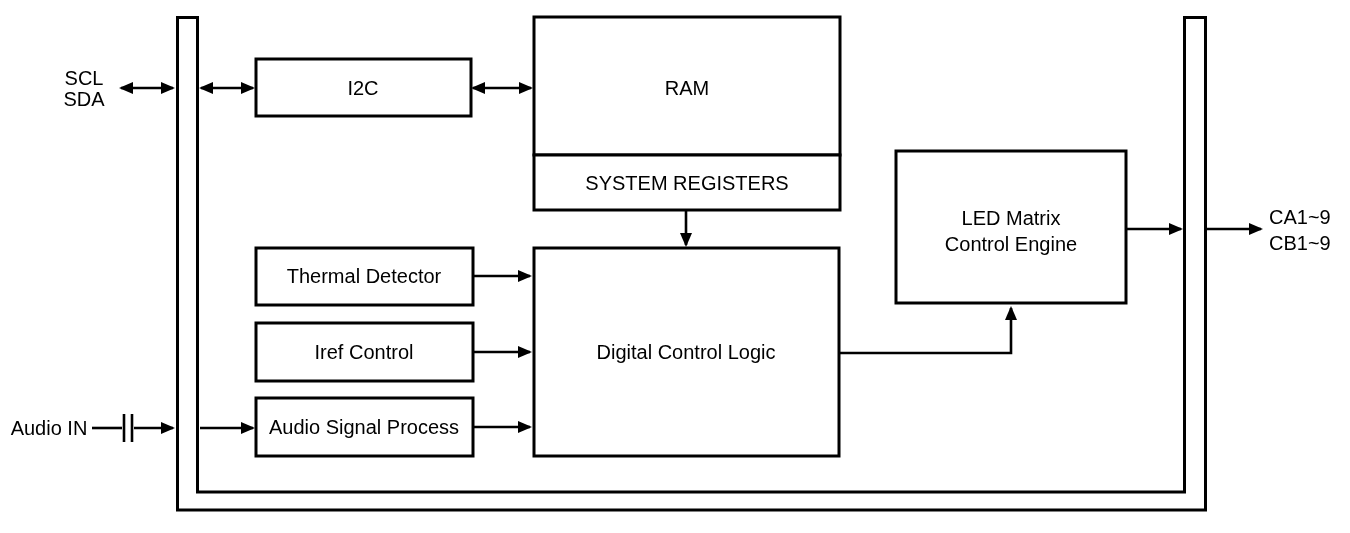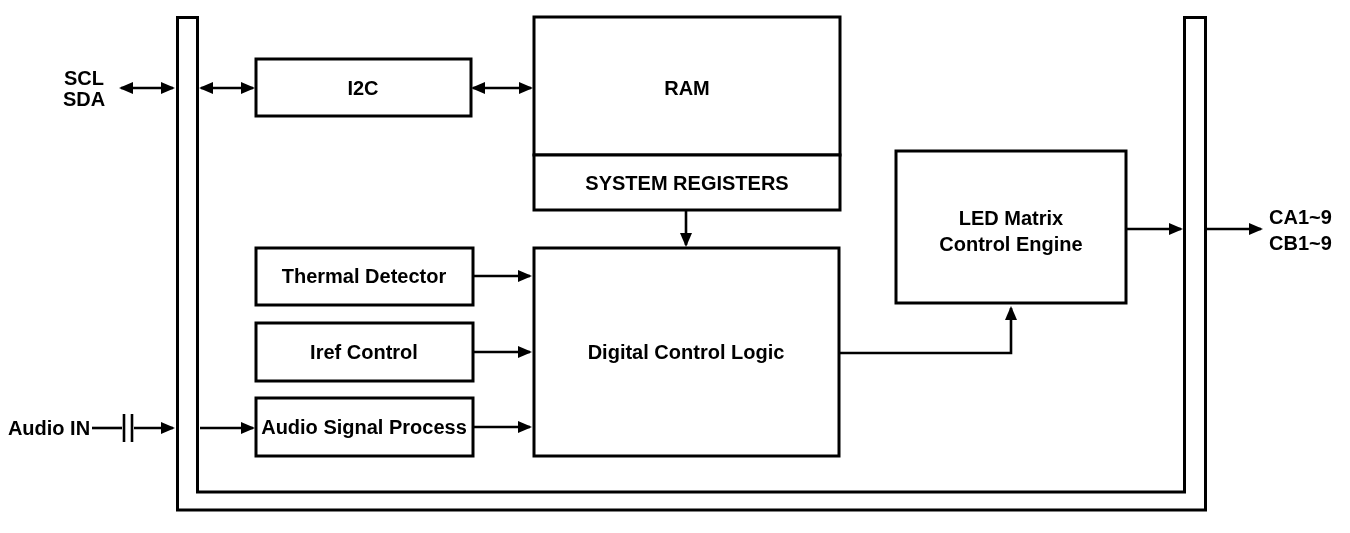--- a/index.html
+++ b/index.html
@@ -1,17 +1,17 @@
 <!DOCTYPE html>
 <html style="--bg: #ffffff; --line: #000000; --text: #000000;"><head>
 <meta charset="utf-8">
 <style>
   :root { --bg:#ffffff; --line:#000000; --text:#000000; }
   html,body { margin:0; padding:0; background:var(--bg); }
-  .stage { width:1213px; height:533px; position:relative; background:var(--bg);font-weight:bold; }
+  .stage { width:1213px; height:533px; position:relative; background:var(--bg); }
   svg { display:block; }
   .box      { fill:var(--bg); stroke:var(--line); stroke-width:3; }
   .boundary { fill:none; stroke:var(--line); stroke-width:3; }
   .wire     { fill:none; stroke:var(--line); stroke-width:2.6; }
   .plate    { fill:none; stroke:var(--line); stroke-width:2.6; }
   .arrowhead-shape { fill:var(--line); stroke:none; }
   text {
     fill:var(--text);
     font-family:"Liberation Sans", sans-serif;
     font-size:20px;

